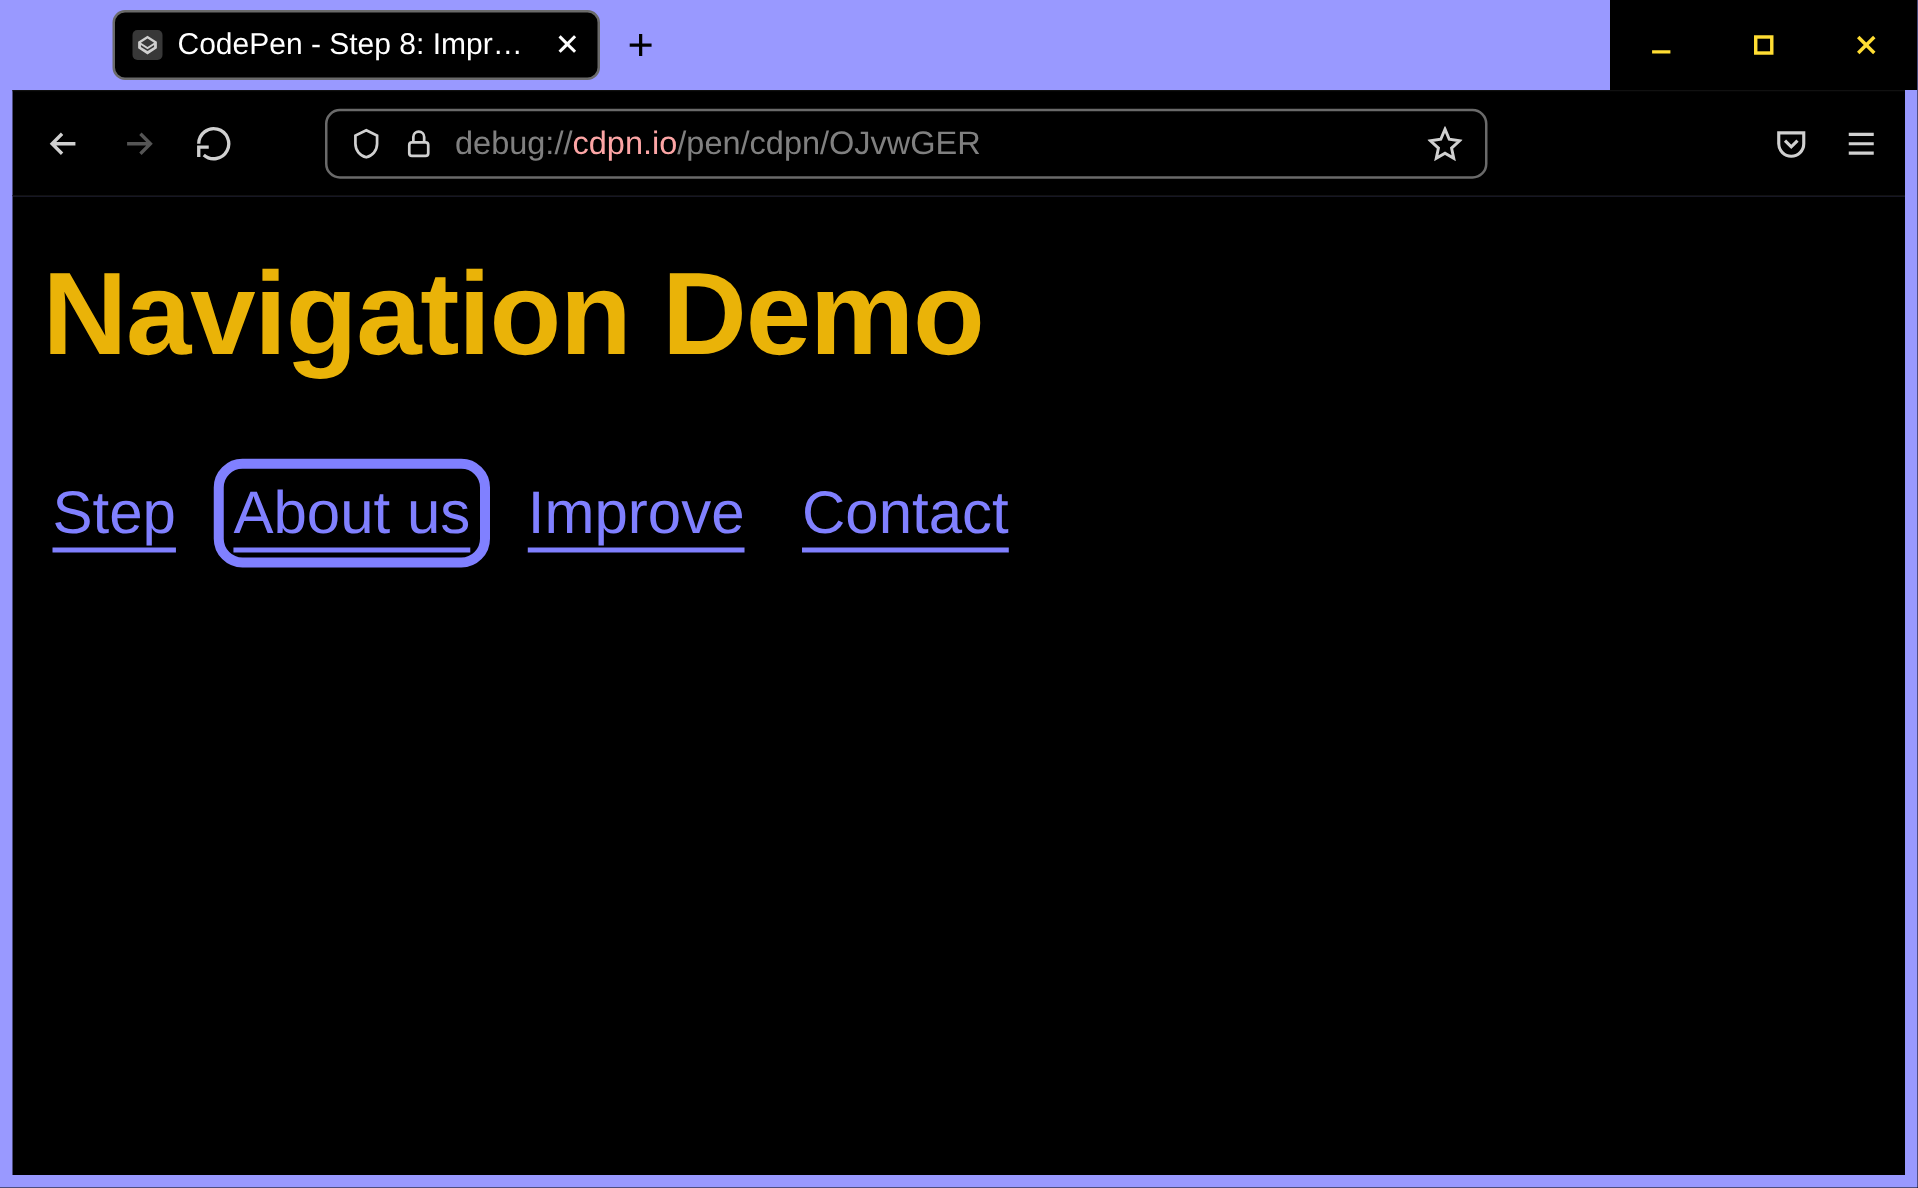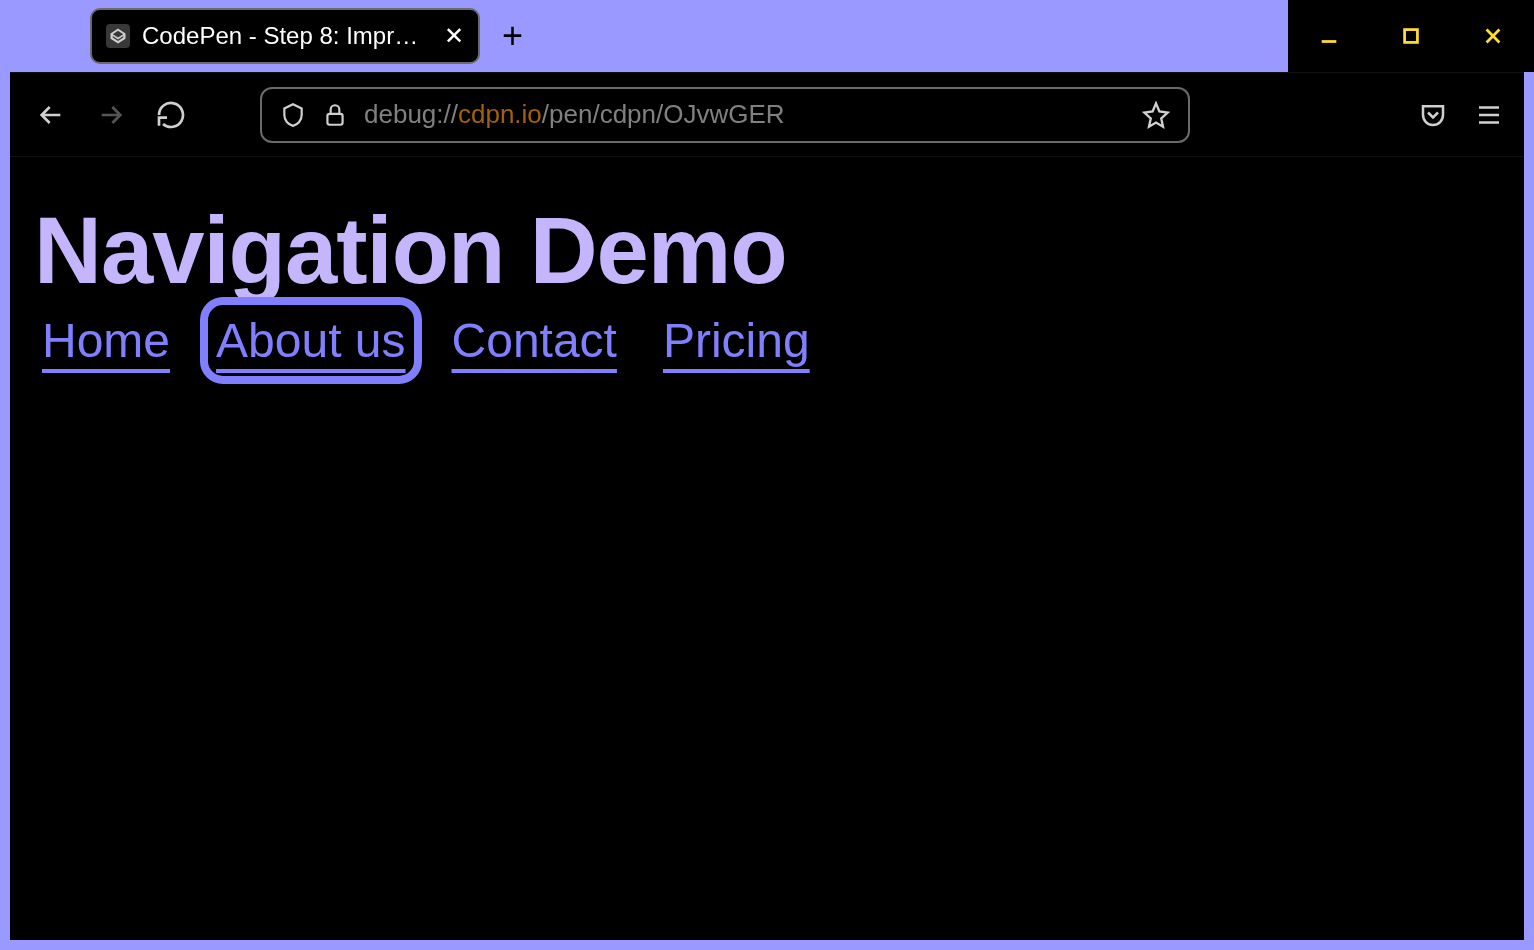--- a/index.html
+++ b/index.html
@@ -172,21 +172,21 @@
     
     .url-text {
       flex: 1;
       font-size: 26px;
       color: #808080;
       white-space: nowrap;
       overflow: hidden;
     }
     
     .url-text .domain {
-      color: #a16207;
+      color: #fca5a5;
     }
     
     .star-icon {
       width: 28px;
       height: 28px;
       stroke: #d0d0d0;
       fill: none;
       stroke-width: 2;
     }
     
@@ -206,24 +206,25 @@
     }
     
     .content {
       flex: 1;
       background: #000000;
       margin: 0 10px 10px 10px;
       padding: 40px 24px;
     }
     
     .page-heading {
-      color: #c4b5fd;
+      color: #eab308;
       font-size: 94px;
       font-weight: 700;
       letter-spacing: -1px;
+      margin-bottom: 70px;
     }
     
     .nav-links {
       display: flex;
       gap: 30px;
     }
     
     .nav-link {
       color: #8080ff;
       font-size: 48px;
@@ -320,20 +321,20 @@
           <line x1="4" y1="6" x2="20" y2="6"></line>
           <line x1="4" y1="12" x2="20" y2="12"></line>
           <line x1="4" y1="18" x2="20" y2="18"></line>
         </svg>
     </div>
   </div>
 
   <div class="content">
     <h1 class="page-heading">Navigation Demo</h1>
     <nav class="nav-links">
-      <a class="nav-link">Home</a>
+      <a class="nav-link">Step</a>
       <a class="nav-link focused">About us</a>
+      <a class="nav-link">Improve</a>
       <a class="nav-link">Contact</a>
-      <a class="nav-link">Pricing</a>
     </nav>
   </div>
 
 </div>
 
 </body></html>

